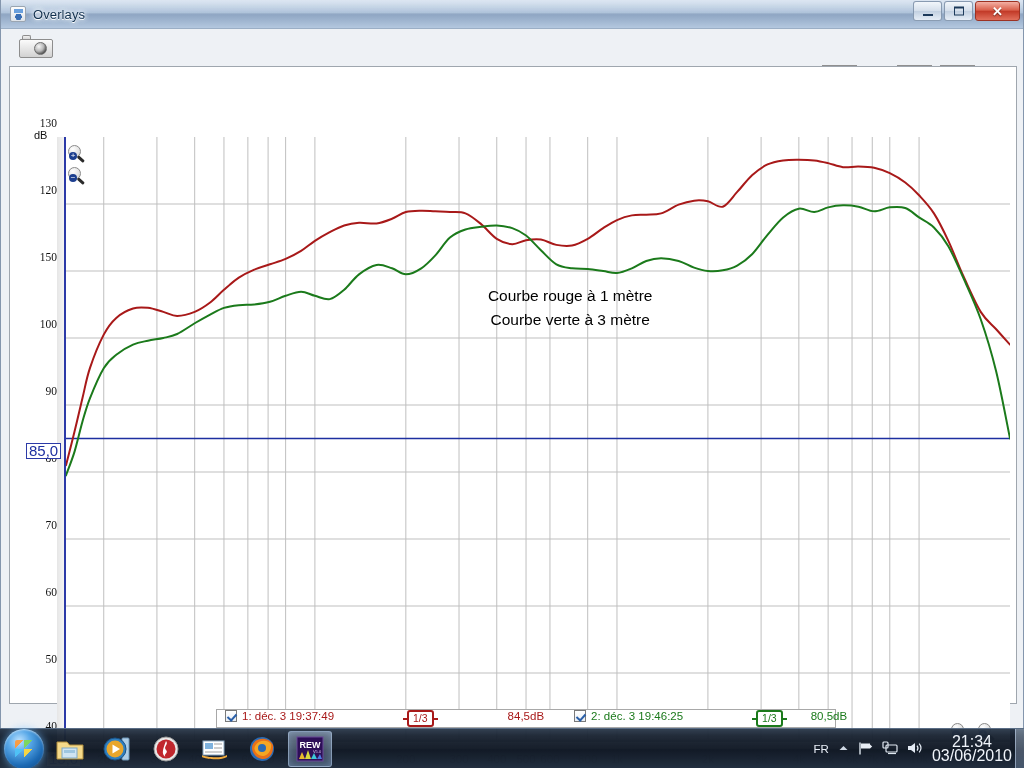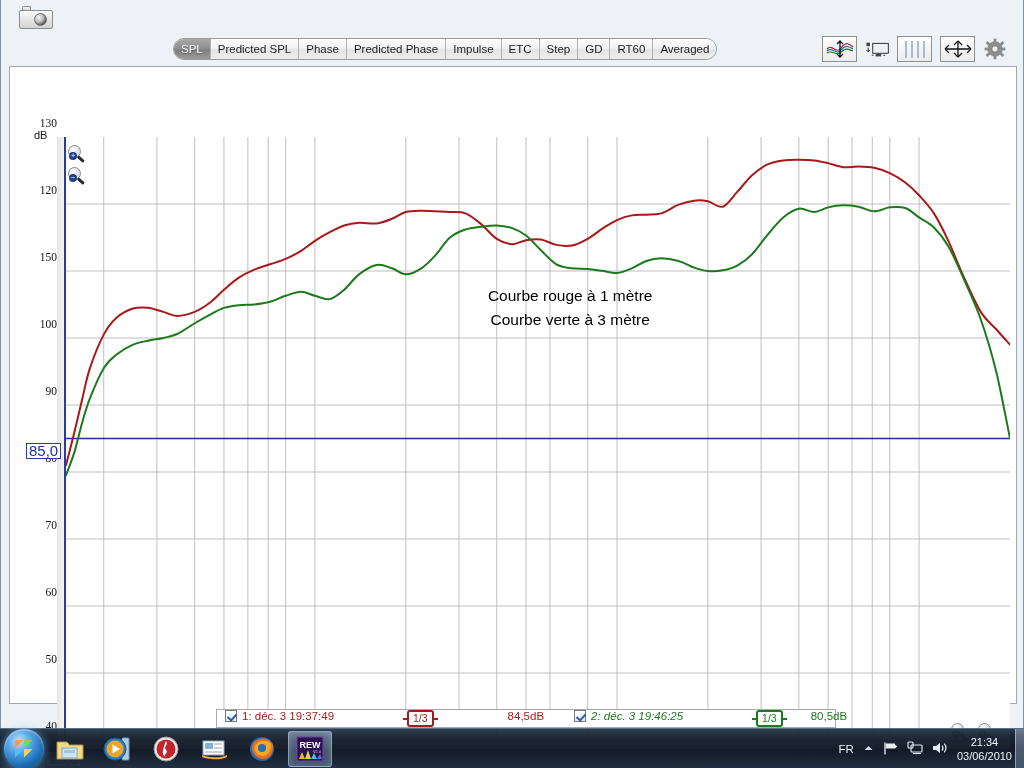--- a/index.html
+++ b/index.html
@@ -288,35 +288,50 @@
     box-shadow: inset 0 0 8px rgba(180,215,255,.35);
     text-align: center;
   }
   .tb-glyph { width: 30px; height: 28px; position: relative; }
 
   #tray {
     position: absolute; right: 0; top: 0; height: 40px;
     display: flex; align-items: center; gap: 9px; padding-right: 12px;
     color: #e8eef6; font-size: 11.5px;
   }
-  #tray-clock { text-align: center; line-height: 14px; font-size: 11px; color:#f0f4fa; }
+  #tray-clock { text-align: center; line-height: 14px; font-size: 16px; color:#f0f4fa; }
   #show-desktop {
     position:absolute; right:0; top:0; width:9px; height:40px;
     background: linear-gradient(180deg, rgba(210,225,245,.40), rgba(150,175,210,.30));
     border-left: 1px solid rgba(200,220,245,.55);
     cursor: pointer;
   }
 </style>
 </head>
 <body>
 
 <div id="desktop">
 
   <div id="app-window">
 
+    <div id="titlebar">
+      <div class="win-icon"></div>
+      <div id="window-title">Overlays</div>
+      <div id="win-controls">
+        <div class="wbtn">
+            <span class="g min"></span>
+          </div>
+        <div class="wbtn">
+            <span class="g max"></span>
+          </div>
+        <div class="wbtn close">
+            <span class="g x">✕</span>
+          </div>
+      </div>
+    </div>
 
     <div id="toolbar">
       <div id="camera-btn">
         <div class="cam-bump"></div>
         <div class="cam-body"></div>
         <div class="cam-lens"></div>
       </div>
 
       <div id="tabs">
           <div class="tab active">SPL</div>
@@ -500,21 +515,21 @@
 
     <div id="legend-bar">
         <div class="legend-entry" style="margin-left: 8px;">
           <span class="lcheck"></span>
           <span class="lname" style="color: rgb(168, 25, 25); width: 165px;">1: déc. 3 19:37:49</span>
           <span class="smooth-badge" style="color: rgb(168, 25, 25);">1/3</span>
           <span style="color: rgb(168, 25, 25); margin-left: 28px; padding-left: 46px;">84,5dB</span>
         </div>
         <div class="legend-entry" style="margin-left: 30px;">
           <span class="lcheck"></span>
-          <span class="lname" style="color: rgb(27, 122, 27); width: 165px; font-style: italic;">2: déc. 3 19:46:25</span>
+          <span class="lname" style="color: rgb(27, 122, 27); width: 165px;">2: déc. 3 19:46:25</span>
           <span class="smooth-badge" style="color: rgb(27, 122, 27);">1/3</span>
           <span style="color: rgb(27, 122, 27); margin-left: 28px;">80,5dB</span>
         </div>
       </div>
   </div>
 
   <div id="taskbar">
     <div id="start-orb"></div>
 
     <div class="tb-item">

